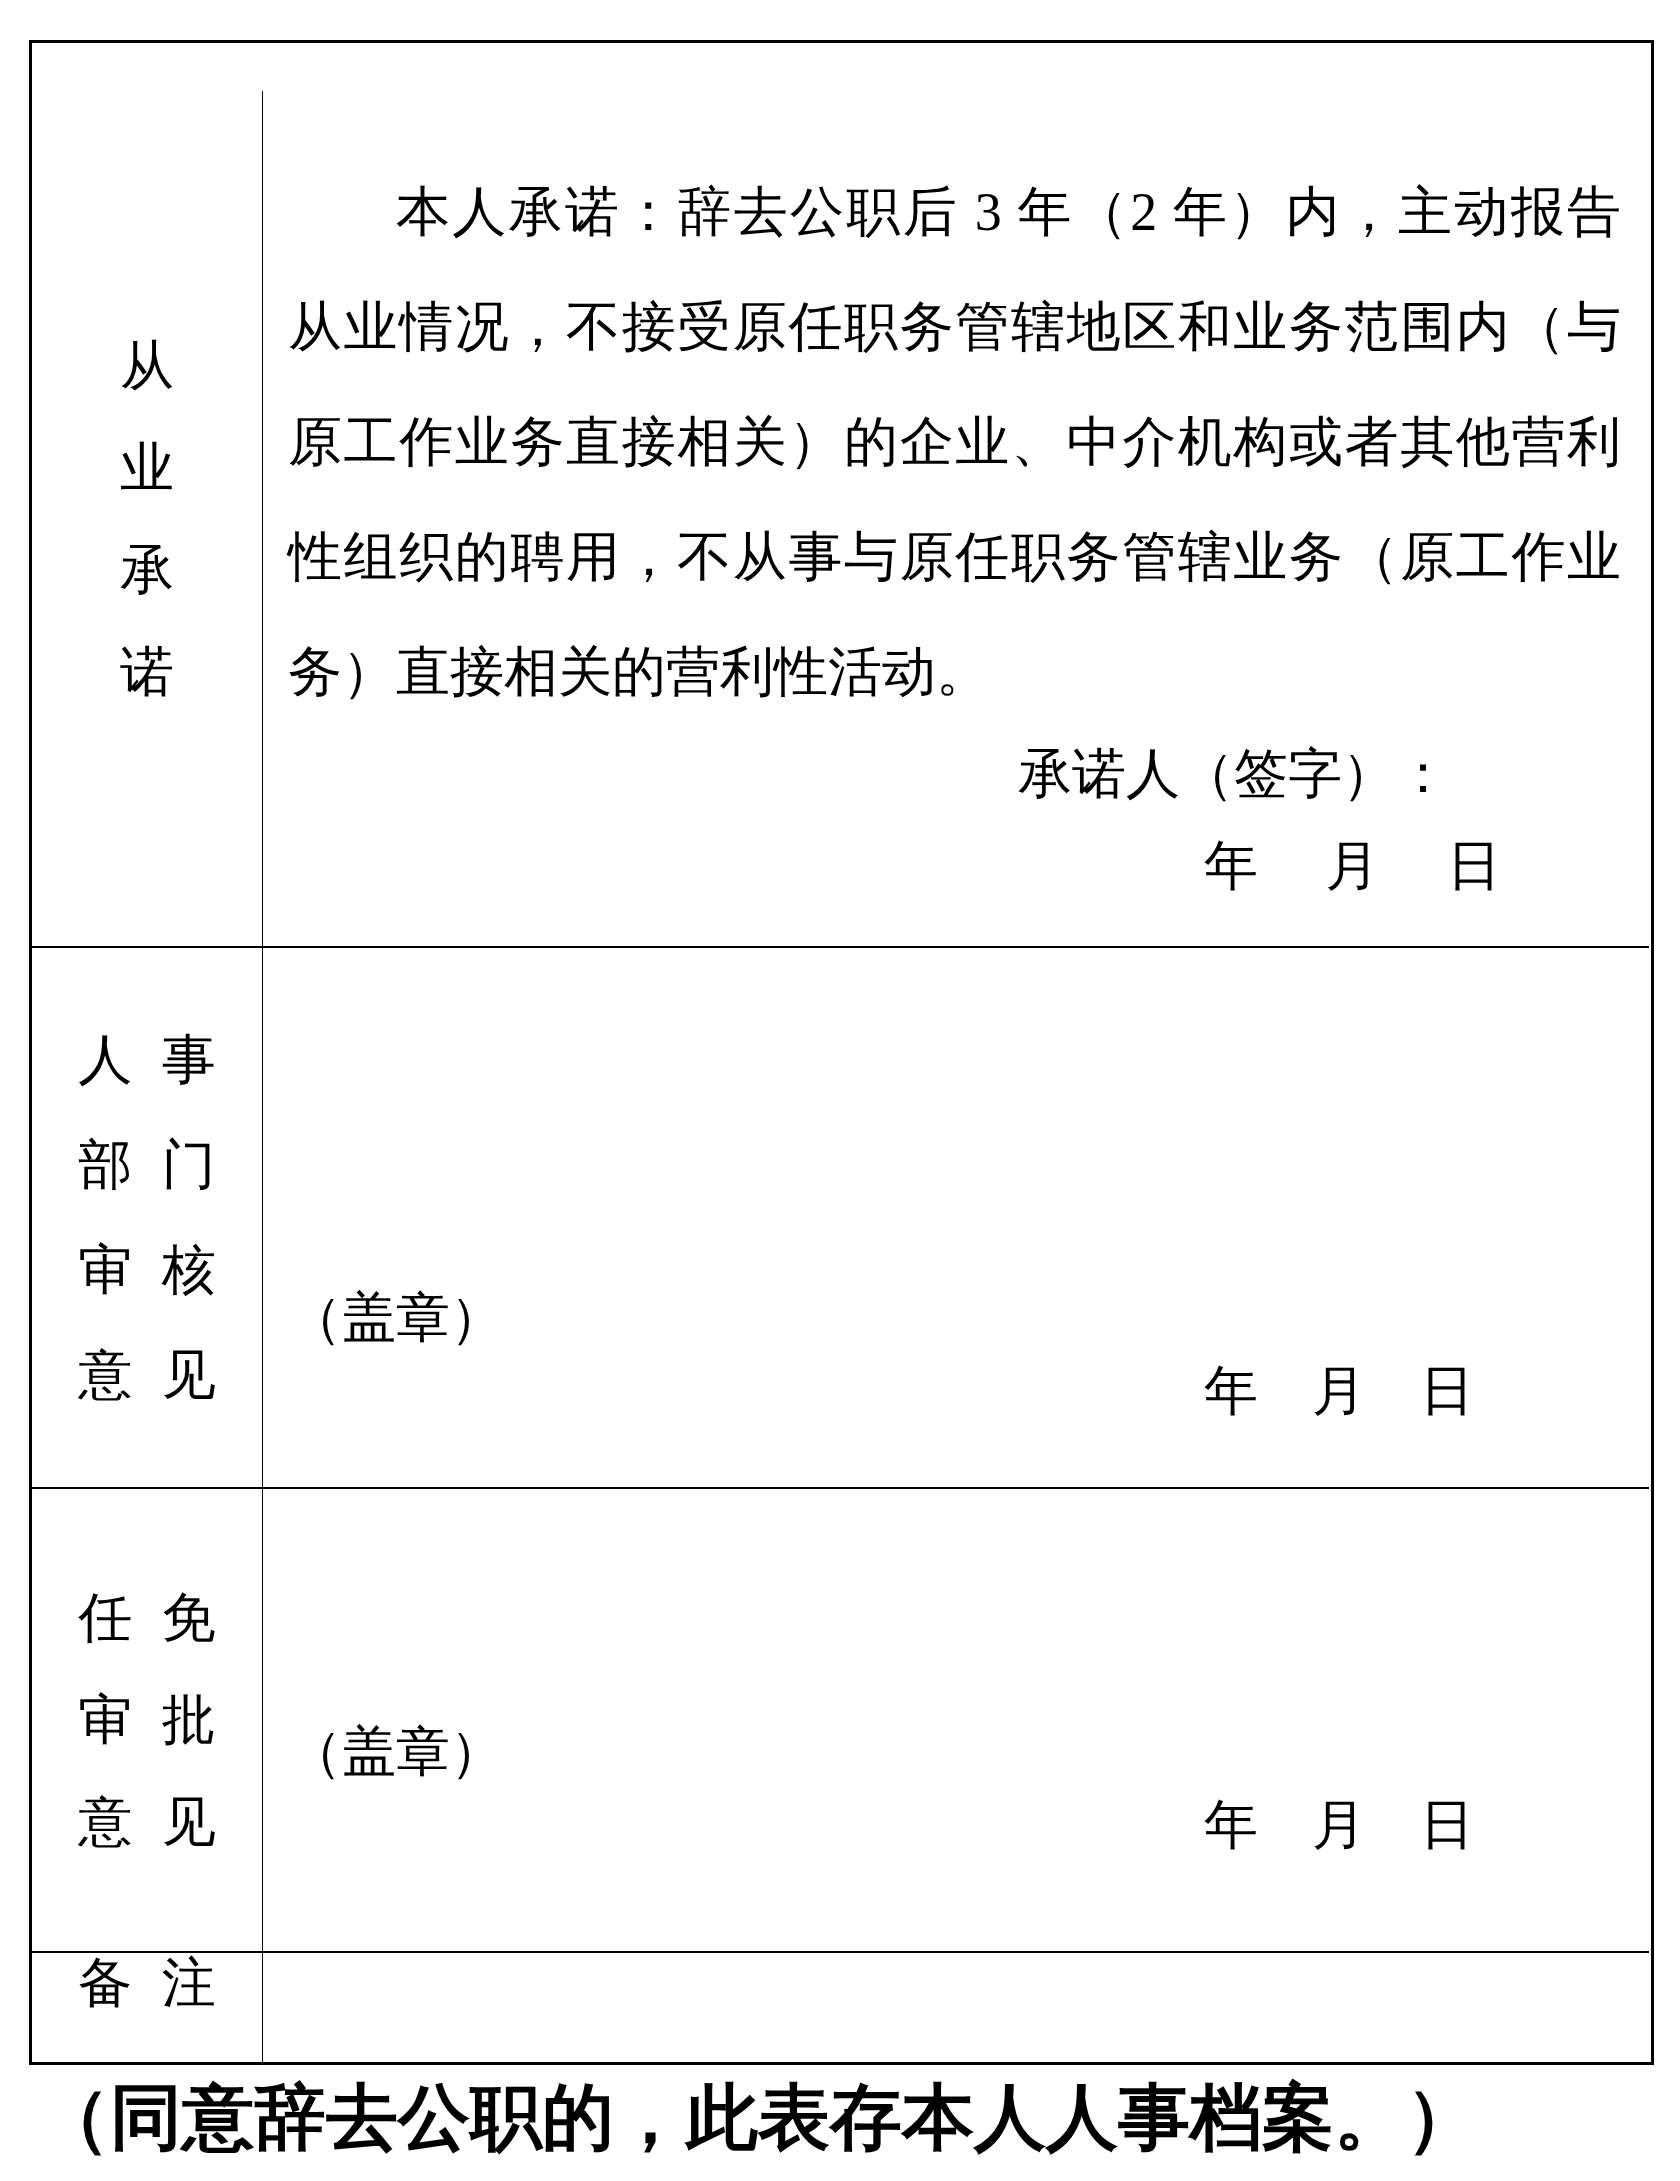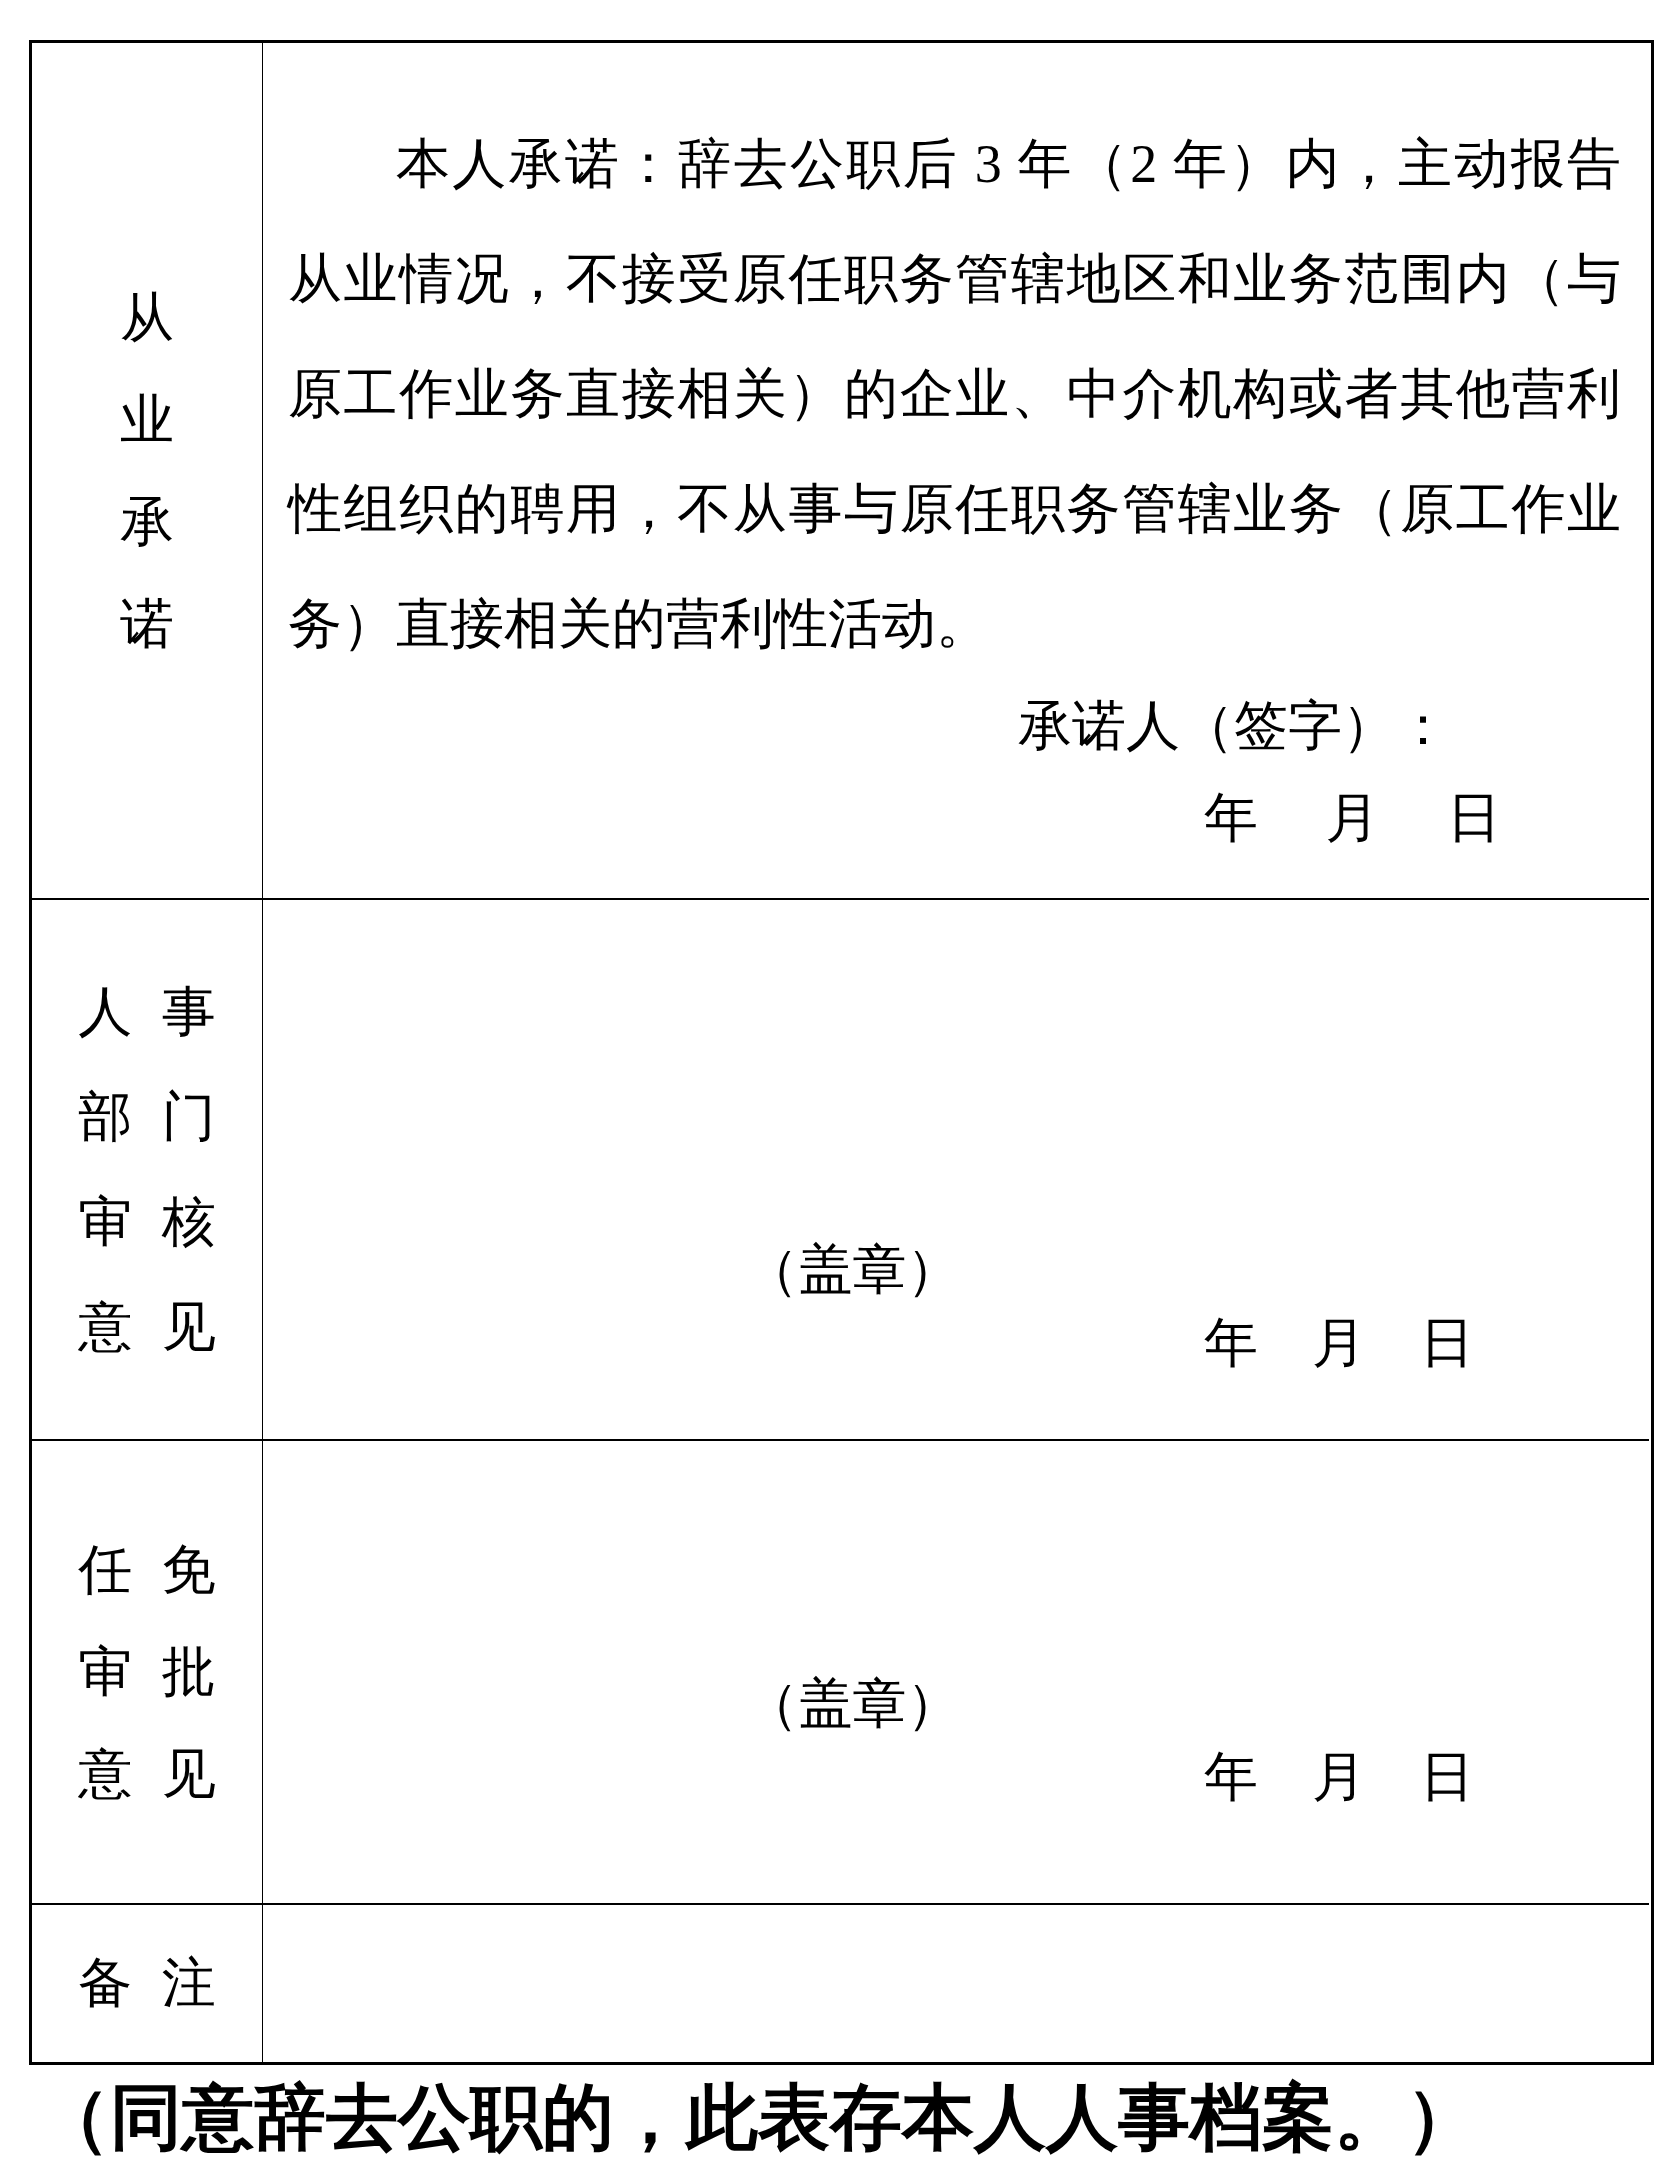--- a/index.html
+++ b/index.html
@@ -21,21 +21,21 @@
     box-sizing:border-box;
     background:#ffffff;
   }
   .cell{box-sizing:border-box;height:100%;}
   .label-cell{
     border-right:1.8px solid #000000;
     display:flex;flex-direction:column;
     align-items:center;justify-content:center;
     font-size:54px;
   }
-  .row-sep{border-bottom:2.7px solid #000000;}
+  .row-sep{border-bottom:2.7px solid #000000;margin-top:48px;}
   .lh1{line-height:102px;}
   .lh2{line-height:105px;}
   .sp2{letter-spacing:0.55em;margin-right:-0.55em;}
   .content-cell{box-sizing:border-box;height:100%;}
   .pledge-cell{padding:64px 28px 0 25px;}
   .pledge-text{
     margin:0;
     font-size:54px;line-height:115px;
     text-align:justify;text-indent:2em;
   }
@@ -48,21 +48,21 @@
     margin-top:18.6px;line-height:73px;font-size:54px;
     text-align:right;padding-right:120px;
   }
   .opinion-cell{
     display:flex;flex-direction:column;justify-content:flex-end;
     padding:0 28px 59px 25px;
   }
   .opinion-cell.deep{padding-bottom:89px;}
   .seal-line{
     font-size:54px;line-height:73px;
-    text-align:center;padding-right:204px;
+    text-align:left;padding-right:204px;
   }
   .date-line-2{
     font-size:54px;line-height:73px;
     text-align:right;padding-right:147px;
   }
   .remarks-cell{}
   .footer-note{
     position:absolute;left:38px;top:2085px;
     font-size:72px;line-height:67px;font-weight:bold;
   }

